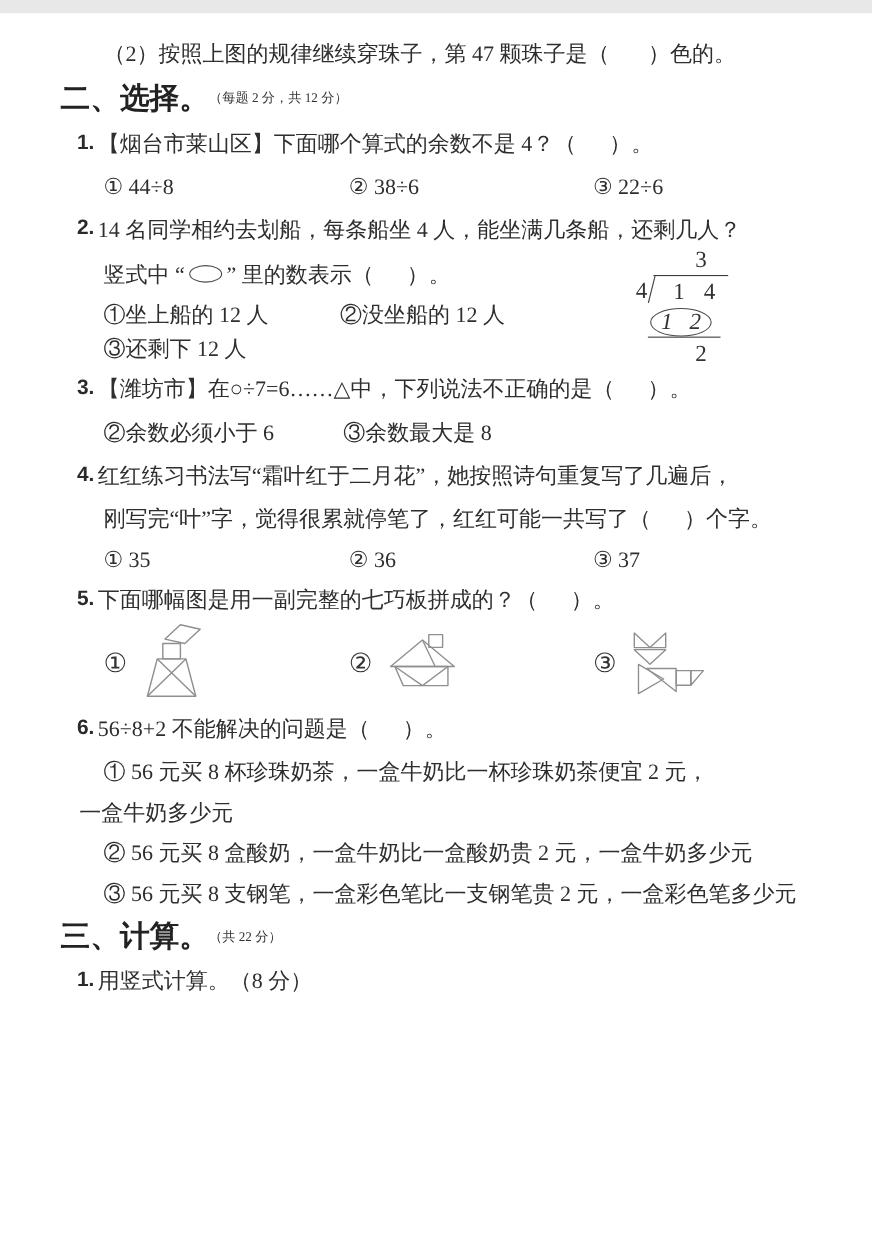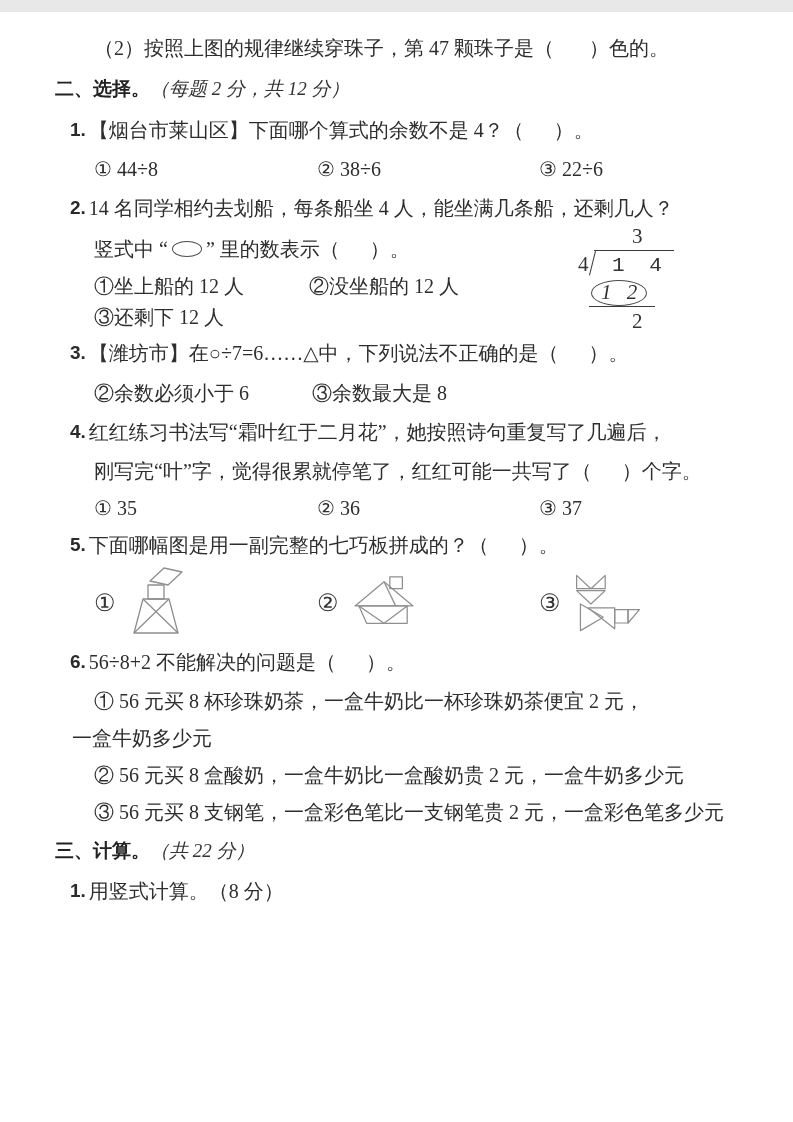--- a/index.html
+++ b/index.html
@@ -17,43 +17,43 @@
   .h40{height:40px}.h42{height:42px}.h78{height:78px}
   .mt16{margin-top:16px}
   .ind55{padding-left:55px}.ind70{padding-left:70px}
   .ind94{padding-left:94px}.ind124{padding-left:72px}
   .qnum{
     font-family:"Liberation Sans","DejaVu Sans",sans-serif;
     font-weight:700;font-size:19px;color:#2a2a2a;margin-right:3px;
   }
   .sec-title{
     font-family:"Liberation Sans","DejaVu Sans",sans-serif;
-    font-weight:700;font-size:19px;color:#222;
-  }
-  .sec-note{font-size:19px;color:#333;font-style:italic;}
+    font-weight:700;font-size:27px;color:#222;
+  }
+  .sec-note{font-size:12px;color:#333;}
   .opt{display:inline-block;white-space:pre-wrap;}
   .w223{width:223px}.w222{width:222px}.w220{width:220px}
   .w218{width:218px}.w215{width:215px}
   .cw1{width:170px}.cw2{width:183px}.cw3{width:177px}
   .oval-glyph{
     display:inline-block;width:28px;height:14px;
     border:1.5px solid #4a4a4a;border-radius:50%;
     margin:0 4px;vertical-align:-1px;
   }
   
   .ldiv{
     position:absolute;left:578px;top:214px;width:110px;
     font-size:21px;color:#333;line-height:1;
   }
   .ld-quot{height:24px;padding-left:54px;}
   .ld-top{display:flex;height:28px;}
   .ld-divisor{width:16px;padding-top:4px;}
   .ld-dividend{
     position:relative;border-top:1.6px solid #3c3c3c;
-    padding:4px 12px 0 18px;white-space:pre;word-spacing:12px;font-family:Liberation Mono, monospace;
+    padding:4px 12px 0 18px;white-space:pre;word-spacing:12px;
   }
   .ld-dividend::before{
     content:"";position:absolute;left:1px;top:0;height:25px;
     border-left:1.6px solid #3c3c3c;
     transform:rotate(14deg);transform-origin:top left;
   }
   .ld-mid{height:28px;display:flex;font-style:italic;}
   .ld-oval{
     display:inline-block;margin-left:13px;margin-top:2px;
     border:1.6px solid #4a4a4a;border-radius:50%;

